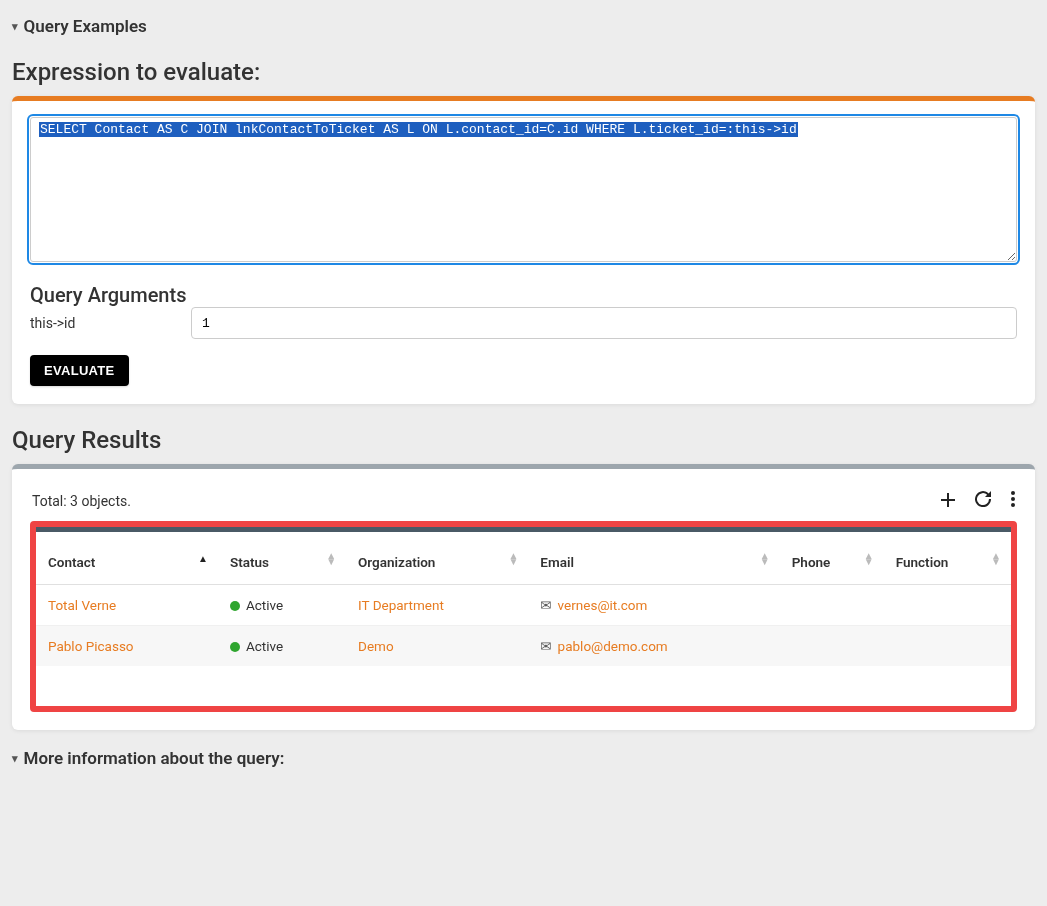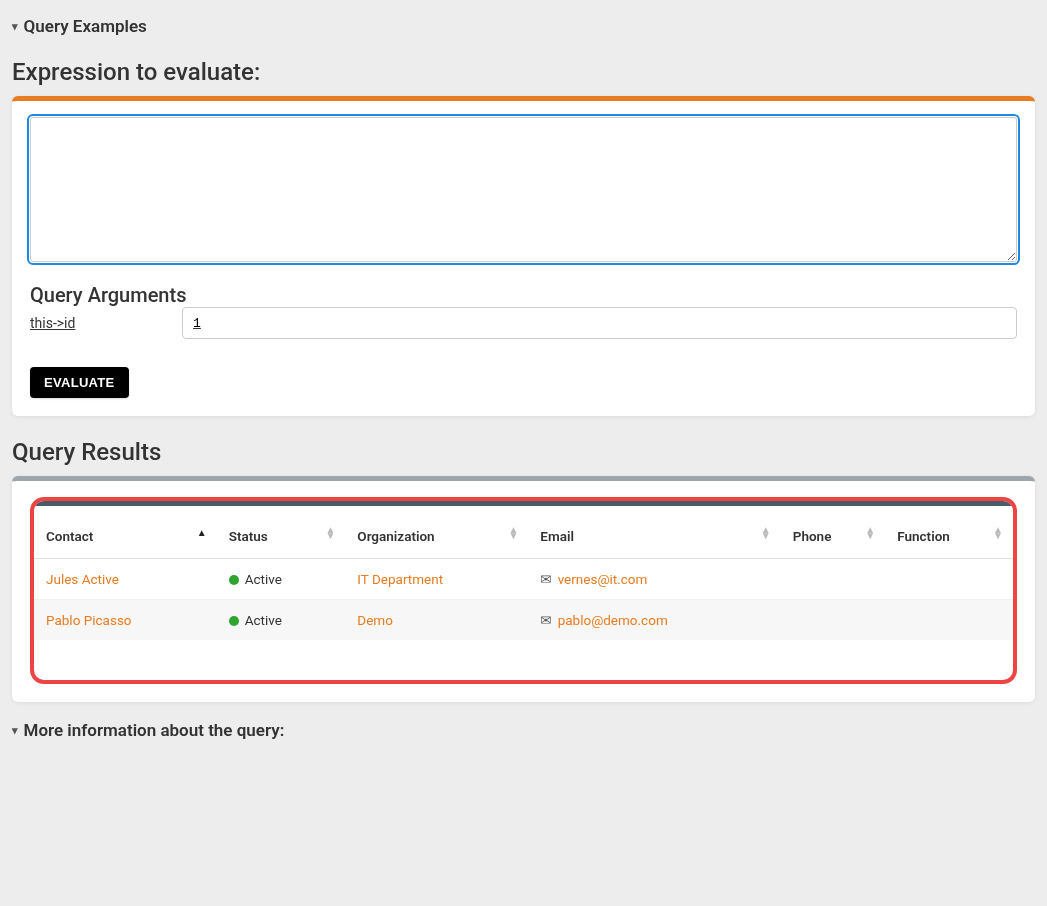--- a/index.html
+++ b/index.html
@@ -67,23 +67,22 @@
 }
 h3.subheader {
   font-size: 20px;
   font-weight: 500;
   margin: 18px 0 0 0;
   color: #333;
 }
 .arg-row {
   display: flex;
   align-items: center;
-  gap: 12px;
-  margin-bottom: 28px;
-  text-decoration: underline;
+  gap: 21px;
+  margin-bottom: 16px;
 }
 .arg-label {
   width: 140px;
   font-size: 14px;
   color: #333;
 }
 .arg-input {
   flex: 1;
   height: 32px;
   border: 1px solid #ccc;
@@ -107,22 +106,22 @@
 .results-toolbar {
   display: flex;
   justify-content: space-between;
   align-items: center;
   padding: 6px 2px 10px 2px;
 }
 .total-text { font-size: 14px; color: #333; }
 .tool-icons { display: flex; gap: 20px; align-items: center; }
 .tool-icon { cursor: pointer; color: #222; font-size: 16px; }
 .inner-panel {
-  border: 4px solid #ef4444;
-  border-radius: 14px;
+  border: 6px solid #ef4444;
+  border-radius: 4px;
   overflow: hidden;
 }
 .inner-accent { height: 5px; background: #4a5a66; }
 table.results {
   width: 100%;
   border-collapse: collapse;
 }
 table.results thead th {
   text-align: left;
   font-size: 13.5px;
@@ -169,37 +168,60 @@
   <span class="caret">▾</span>
   <span>Query Examples</span>
 </div>
 
 <h2 class="title">Expression to evaluate:</h2>
 
 <div class="panel panel-accent-orange">
   <div class="panel-body">
     <div class="query-textarea-wrap">
       <textarea class="query-textarea" spellcheck="false" style=""></textarea>
+      <div class="query-text-content">SELECT Contact AS C JOIN lnkContactToTicket AS L ON L.contact_id=C.id WHERE L.ticket_id=:this-&gt;id</div>
     </div>
 
     <h3 class="subheader">Query Arguments</h3>
 
     <div class="arg-row">
       <div class="arg-label">this-&gt;id</div>
       <input class="arg-input" type="text" value="1" style="">
     </div>
 
     <button class="btn-evaluate">EVALUATE</button>
   </div>
 </div>
 
 <h2 class="title">Query Results</h2>
 
 <div class="panel panel-accent-grey">
   <div class="panel-body">
+    <div class="results-toolbar">
+      <div class="total-text">Total: 3 objects.</div>
+      <div class="tool-icons">
+        <span class="tool-icon">
+          <svg width="14" height="14" viewBox="0 0 14 14">
+              <path d="M6 0h2v6h6v2H8v6H6V8H0V6h6z" fill="currentColor"></path>
+            </svg>
+        </span>
+        <span class="tool-icon">
+          <svg width="16" height="16" viewBox="0 0 16 16">
+              <path d="M13.6 2.4A8 8 0 1 0 16 8h-2a6 6 0 1 1-1.8-4.2L10 6h6V0z" fill="currentColor"></path>
+            </svg>
+        </span>
+        <span class="tool-icon">
+          <svg width="4" height="16" viewBox="0 0 4 16">
+              <circle cx="2" cy="2" r="2" fill="currentColor"></circle>
+              <circle cx="2" cy="8" r="2" fill="currentColor"></circle>
+              <circle cx="2" cy="14" r="2" fill="currentColor"></circle>
+            </svg>
+        </span>
+      </div>
+    </div>
 
     <div class="inner-panel">
       <div class="inner-accent"></div>
       <table class="results">
         <thead>
           <tr>
             <th>
               <span>Contact</span>
               <span class="sort-arrows"><span class="active">▲</span></span>
             </th>
@@ -220,21 +242,21 @@
               <span class="sort-arrows">▲<br>▼</span>
             </th>
             <th>
               <span>Function</span>
               <span class="sort-arrows">▲<br>▼</span>
             </th>
           </tr>
         </thead>
         <tbody id="results-body">
             <tr>
-              <td><span class="link">Jules Active</span></td>
+              <td><span class="link">Total Verne</span></td>
               <td><span class="status-dot"></span>Active</td>
               <td><span class="link">IT Department</span></td>
               <td class="email-cell"><span class="email-icon">✉</span><span class="link">vernes@it.com</span></td>
               <td></td>
               <td></td>
             </tr>
             <tr>
               <td><span class="link">Pablo Picasso</span></td>
               <td><span class="status-dot"></span>Active</td>
               <td><span class="link">Demo</span></td>

